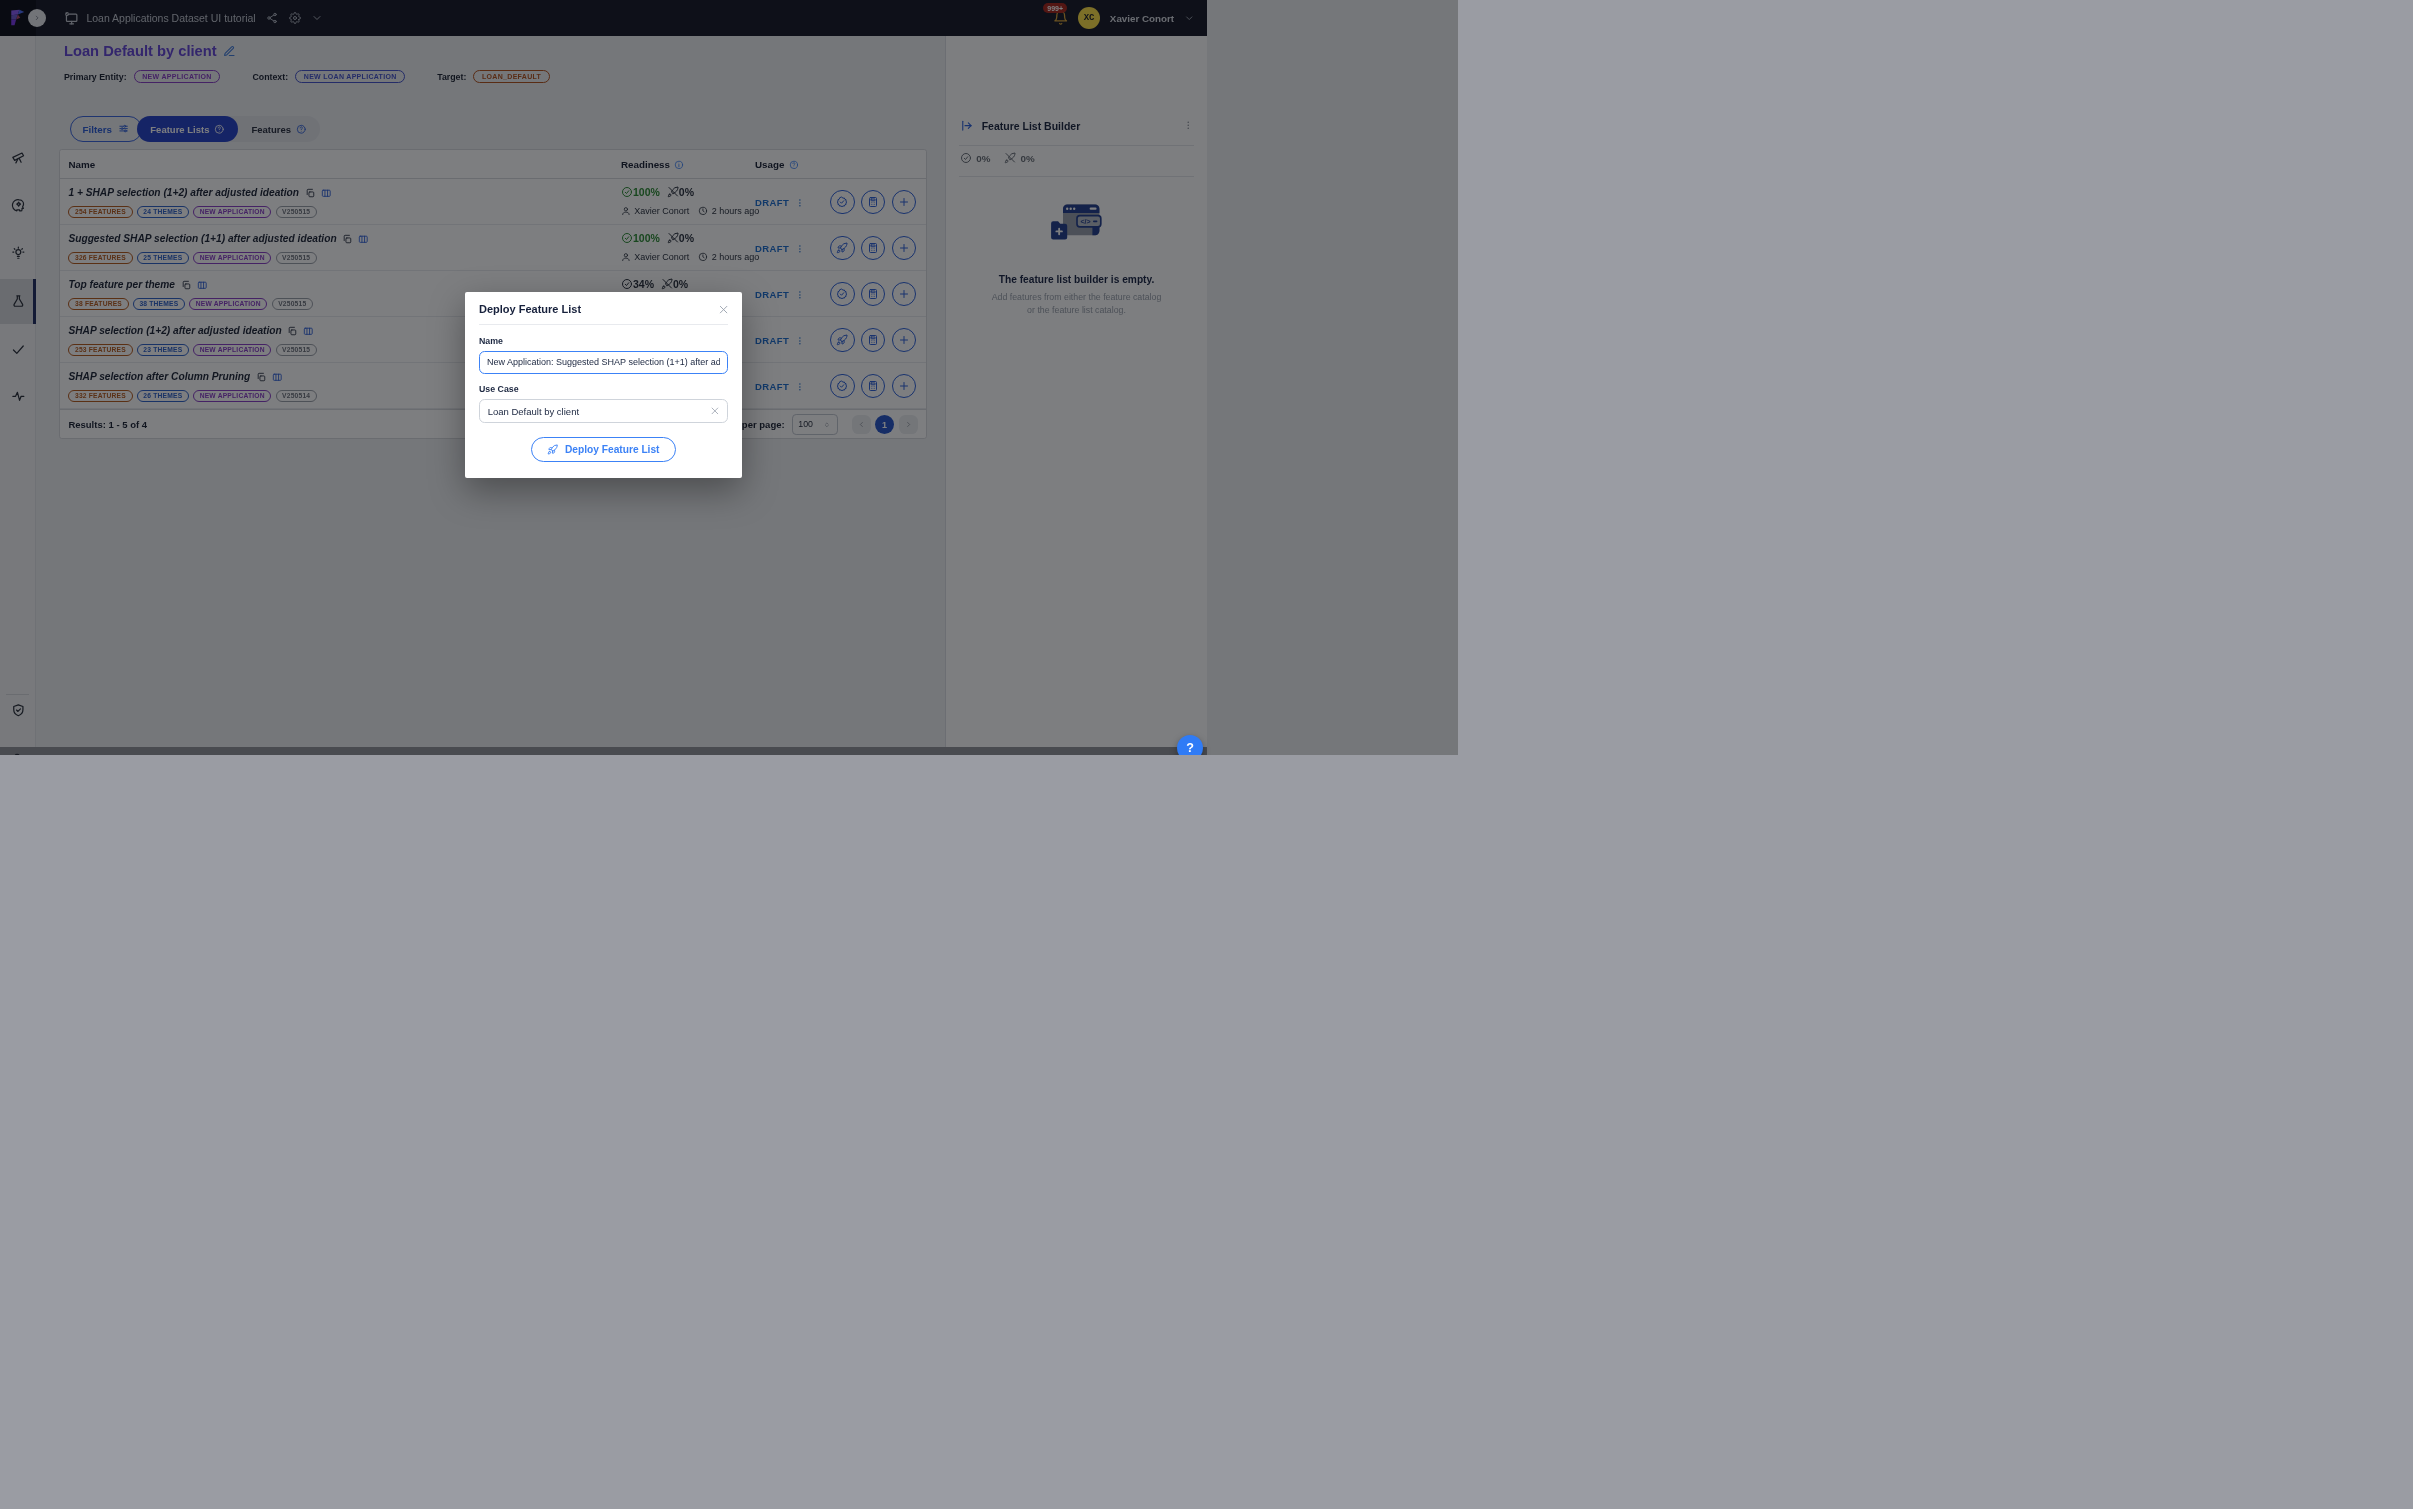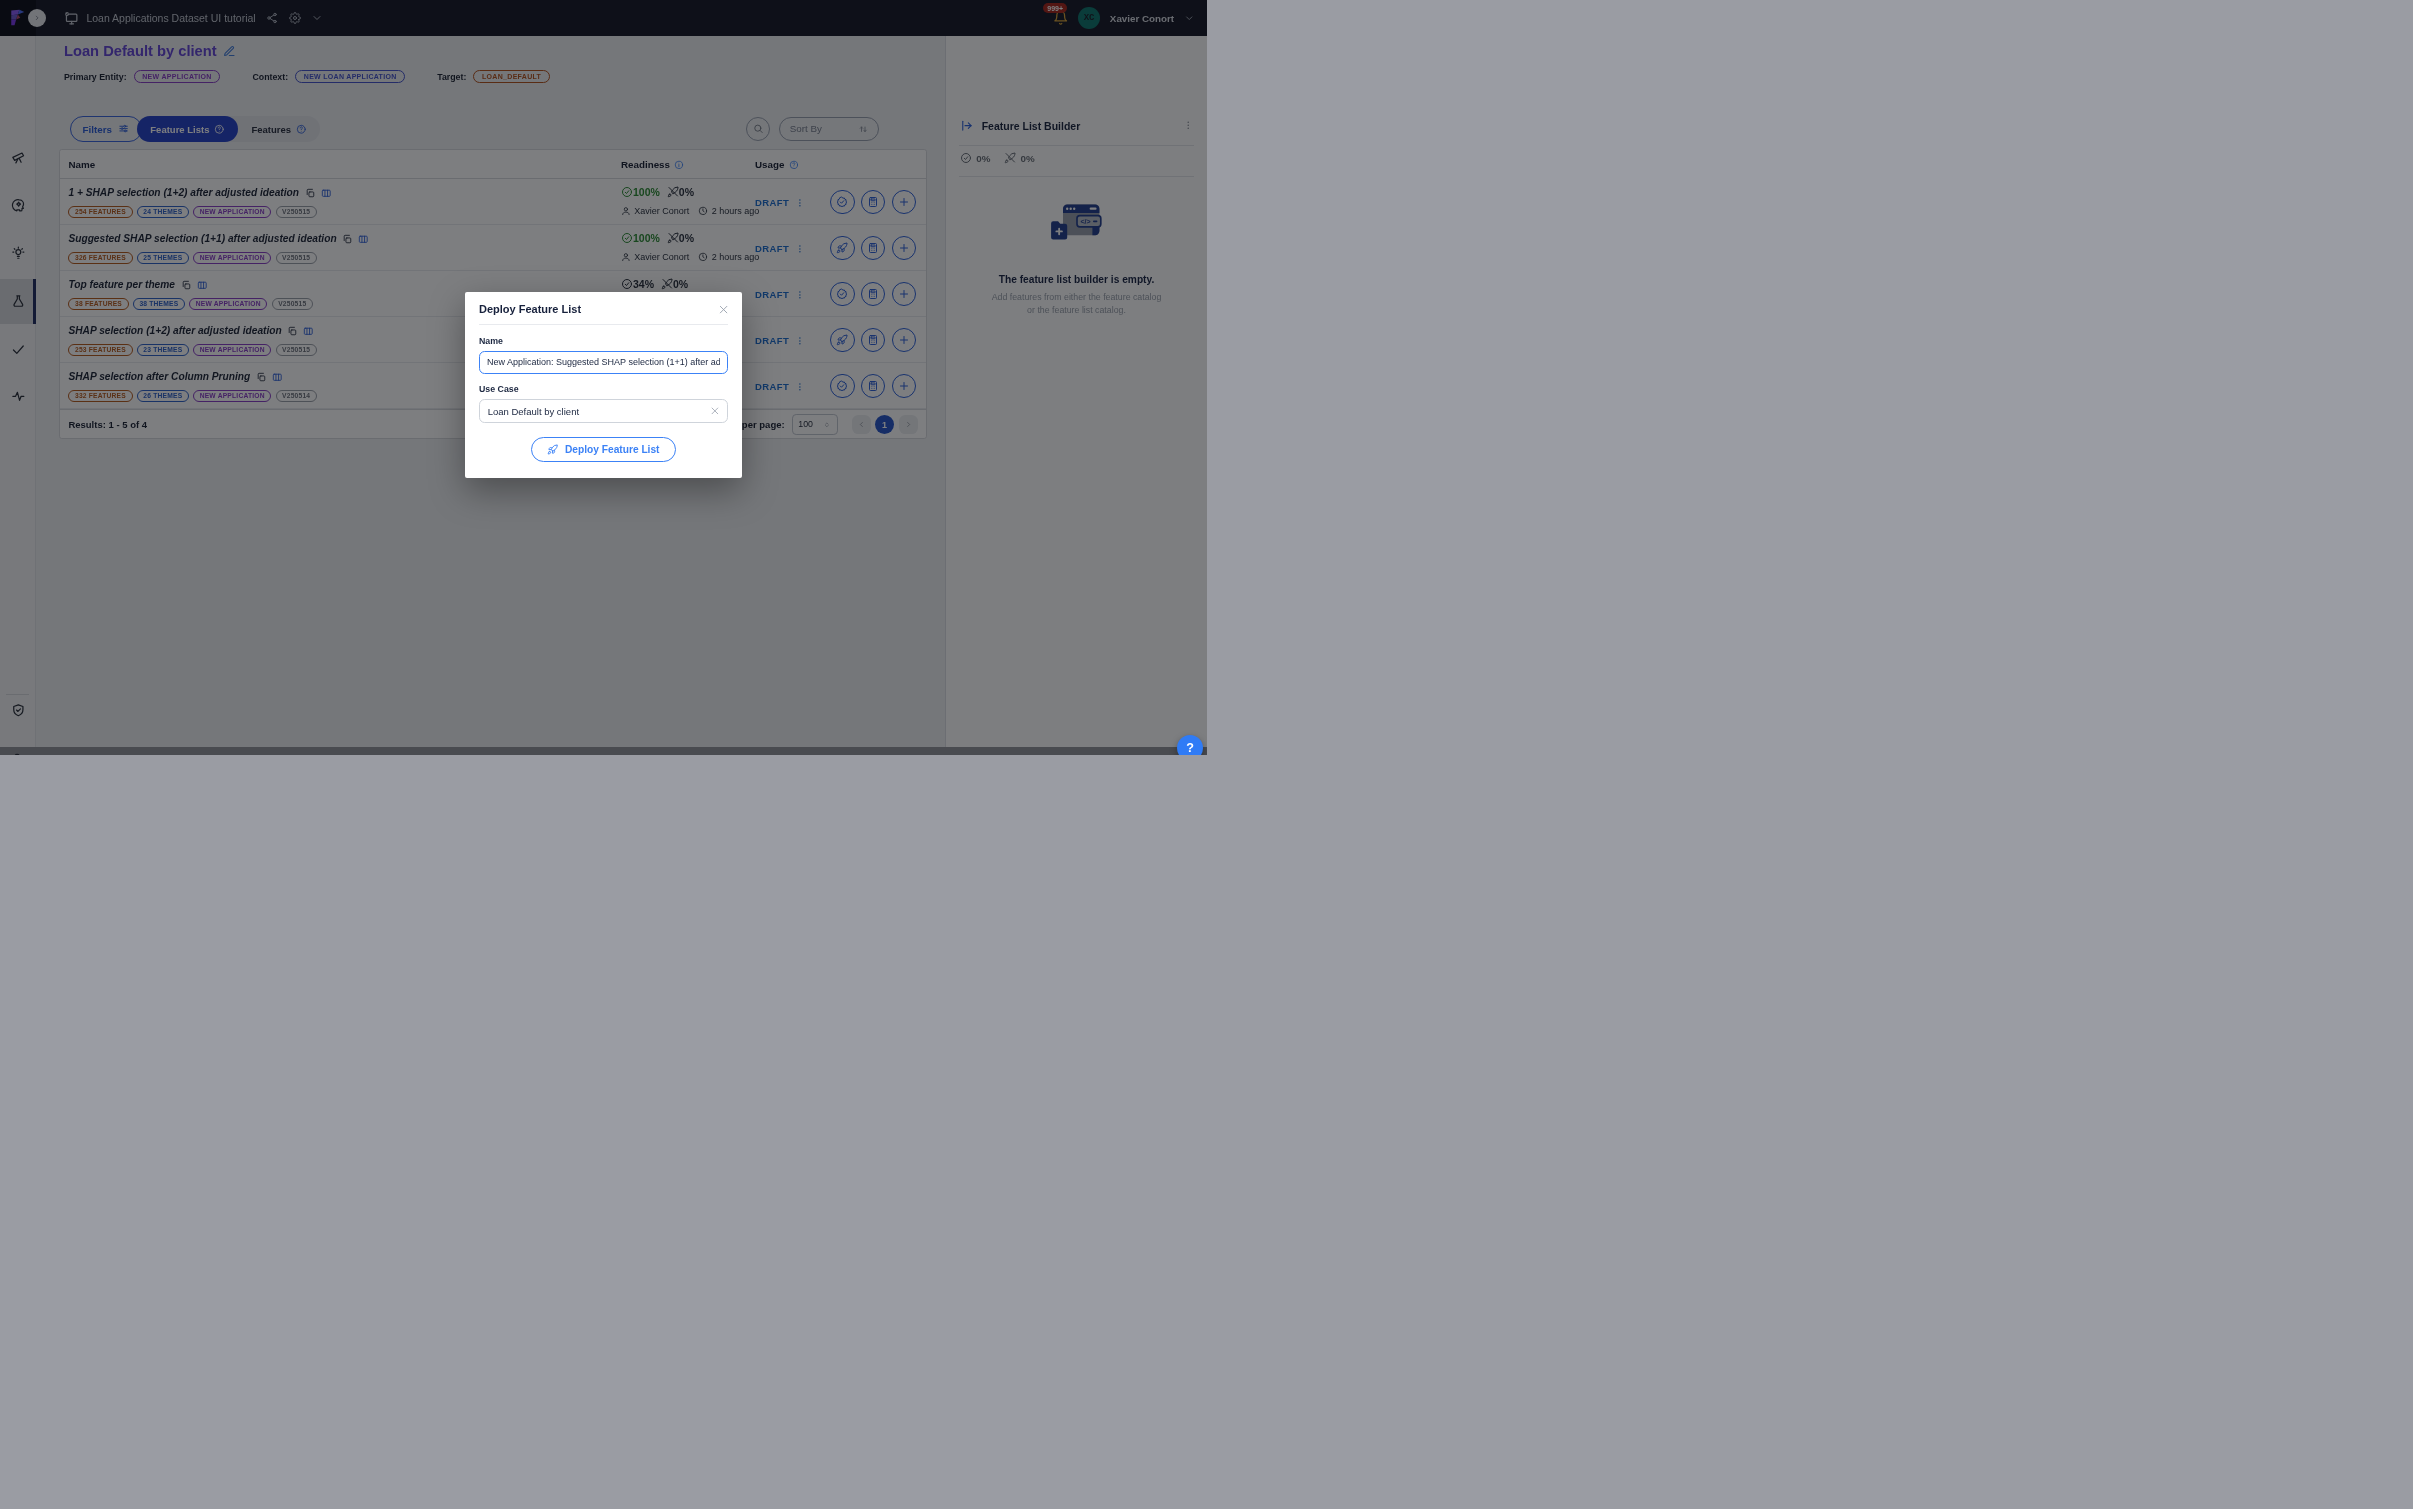--- a/index.html
+++ b/index.html
@@ -1,34 +1,34 @@
 <!DOCTYPE html>
 <html style="font-size:11.2px"><head>
 <meta charset="utf-8">
 <style>
   html,body{margin:0;padding:0;background:#9a9ca3;}
   *{box-sizing:border-box;font-family:"Liberation Sans",sans-serif;}
-  .app{position:relative;width:1207px;height:755px;background:#eef0f3;overflow:hidden;}
+  .app{position:relative;width:1458px;height:755px;background:#eef0f3;overflow:hidden;}
   .icon{display:inline-flex;align-items:center;justify-content:center;}
   .icon svg{display:block;width:100%;height:100%;fill:none;stroke:currentColor;stroke-width:2;stroke-linecap:round;stroke-linejoin:round;}
   .fillicon svg{fill:currentColor;stroke:none;}
 
   
   .navbar{position:absolute;left:0;top:0;width:1207px;height:36px;background:#171a28;z-index:10;}
   .logo-box{position:absolute;left:0;top:0;width:36px;height:36px;background:#0d0f1a;display:flex;align-items:center;justify-content:center;}
   .expand-btn{position:absolute;left:28px;top:9px;width:18px;height:18px;border-radius:50%;background:#e8eaee;border:none;display:flex;align-items:center;justify-content:center;color:#30384a;cursor:pointer;z-index:11;}
   .expand-btn .icon{width:9.8px;height:9.8px;}
   .nav-proj{position:absolute;left:64px;top:0;height:36px;display:flex;align-items:center;gap:7.7px;color:#c3c7d1;}
   .nav-proj .monitor{width:14.7px;height:14.7px;color:#c3c7d1;position:relative;}
   .nav-title{font-size:10.5px;color:#c3c7d1;}
   .nav-proj .sm{width:12px;height:12px;color:#aeb3bf;margin-left:2.8px;cursor:pointer;}
   .nav-right{position:absolute;right:12.6px;top:0;height:36px;display:flex;align-items:center;gap:9.8px;}
   .bell-wrap{position:relative;width:15.4px;height:15.4px;color:#d9a43a;cursor:pointer;}
   .notif-badge{position:absolute;left:-9.8px;top:-7px;background:#a8261d;color:#fff;font-size:7px;font-weight:bold;padding:1.4px 4.2px;border-radius:6.3px;line-height:1;}
-  .avatar{width:22px;height:22px;border-radius:50%;background:#0f766e;color:#1b1e28;font-size:9px;font-weight:bold;display:flex;align-items:center;justify-content:center;cursor:pointer;font-family:Liberation Mono, monospace;}
+  .avatar{width:22px;height:22px;border-radius:50%;background:#fde047;color:#1b1e28;font-size:9px;font-weight:bold;display:flex;align-items:center;justify-content:center;cursor:pointer;font-family:Liberation Mono, monospace;}
   .nav-user{color:#d6d9e0;font-size:9.8px;font-weight:600;}
   .nav-chev{width:10.5px;height:10.5px;color:#aeb3bf;cursor:pointer;}
 
   
   .sidebar{position:absolute;left:0;top:36px;width:36px;height:711px;background:#f4f5f7;border-right:0.7px solid #e2e4e9;z-index:5;}
   .side-item{position:absolute;left:0;width:36px;height:39px;display:flex;align-items:center;justify-content:center;color:#2a2f3a;cursor:pointer;}
   .side-item .icon{width:14.7px;height:14.7px;}
   .side-item.active{background:#d7dade;height:45px;}
   .side-item.active::after{content:"";position:absolute;right:0;top:0;width:3.5px;height:100%;background:#222f63;}
   .side-div{position:absolute;left:5.6px;right:5.6px;top:658px;border-top:0.7px solid #d8dade;}

